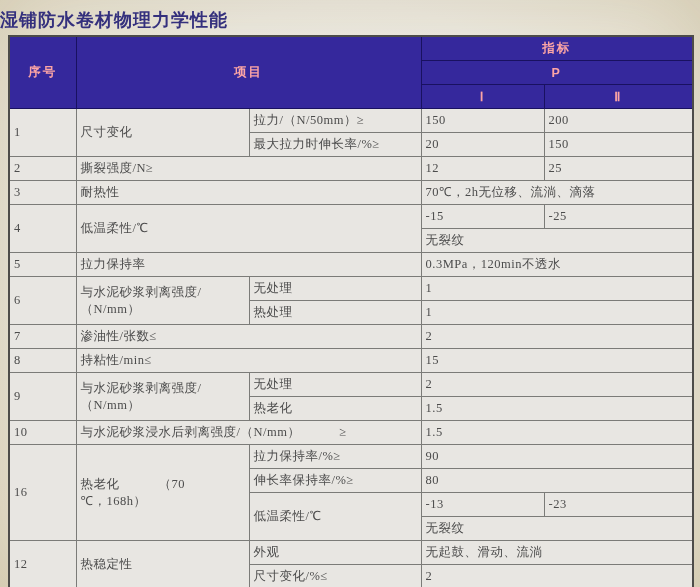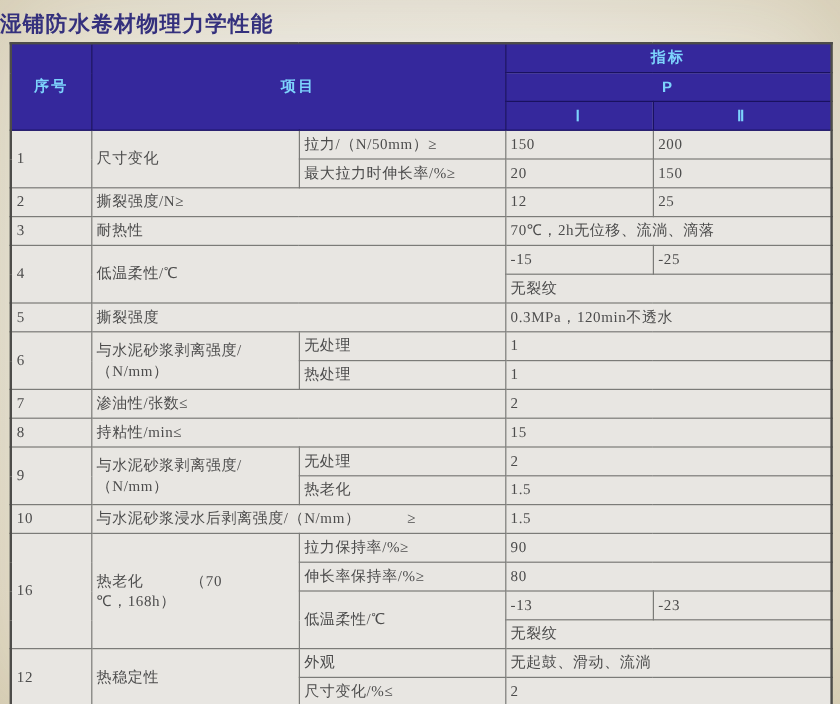--- a/index.html
+++ b/index.html
@@ -35,21 +35,21 @@
   table.spec {
     margin-left: 8px;
     margin-top: 3px;
     width: 684px;
     border-collapse: collapse;
     table-layout: fixed;
     border: 2px solid #4d4c49;
   }
   thead th {
     background: #35289c;
-    color: #7dd3fc;
+    color: #fca5a5;
     border: 1px solid #191160;
     font-family: "Liberation Sans", sans-serif;
     font-weight: bold;
     font-size: 12.5px;
     letter-spacing: 2px;
     height: 23px;
     padding: 0;
   }
   tbody td {
     background: #e8e6e2;
@@ -121,21 +121,21 @@
           <td rowspan="2">4</td>
           <td colspan="2" rowspan="2">低温柔性/℃</td>
           <td>-15</td>
           <td>-25</td>
         </tr>
         <tr>
           <td colspan="2">无裂纹</td>
         </tr>
         <tr>
           <td>5</td>
-          <td colspan="2">撕裂强度</td>
+          <td colspan="2">拉力保持率</td>
           <td colspan="2">0.3MPa，120min不透水</td>
         </tr>
         <tr>
           <td rowspan="2">6</td>
           <td rowspan="2">与水泥砂浆剥离强度/
 （N/mm）</td>
           <td>无处理</td>
           <td colspan="2">1</td>
         </tr>
         <tr>

